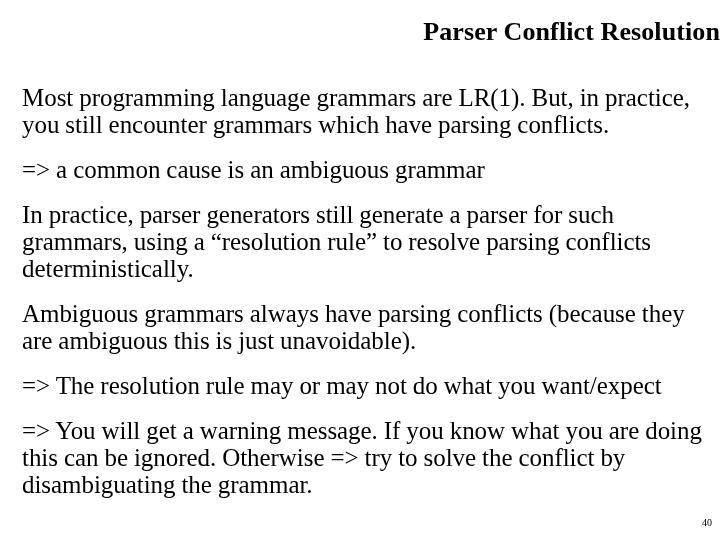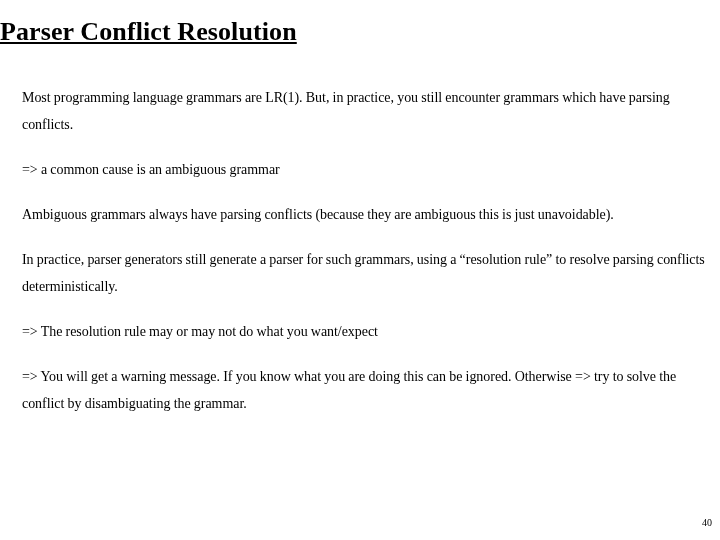--- a/index.html
+++ b/index.html
@@ -21,38 +21,37 @@
     width: 720px;
     height: 540px;
     box-sizing: border-box;
   }
 
   .slide-title {
     position: absolute;
     left: 0;
     top: 16px;
     width: 720px;
-    text-align: left;
+    text-align: right;
     font-size: 26px;
     font-weight: bold;
     letter-spacing: 0.1px;
     line-height: 32px;
     white-space: nowrap;
-    text-decoration: underline;
   }
 
   .body-block {
     position: absolute;
     left: 22px;
     top: 84px;
     width: 694px;
   }
 
   .para {
-    font-size: 14px;
+    font-size: 25px;
     line-height: 27px;
     text-align: left;
     margin: 0 0 18px 0;
     letter-spacing: -0.05px;
     word-spacing: -0.2px;
   }
 
   .para:last-child {
     margin-bottom: 0;
   }
@@ -77,23 +76,23 @@
 <div class="slide">
 
   <div class="slide-title">Parser Conflict Resolution</div>
 
   <div class="body-block">
 
     <p class="para">Most programming language grammars are LR(1). But, in practice, you still encounter grammars which have parsing conflicts.</p>
 
     <p class="para"><span>=&gt; a common cause is an </span><span class="bold">ambiguous grammar</span></p>
 
+    <p class="para">In practice, parser generators still generate a parser for such grammars, using a “resolution rule” to resolve parsing conflicts deterministically.</p>
+
     <p class="para">Ambiguous grammars always have parsing conflicts (because they are ambiguous this is just unavoidable).</p>
-
-    <p class="para">In practice, parser generators still generate a parser for such grammars, using a “resolution rule” to resolve parsing conflicts deterministically.</p>
 
     <p class="para">=&gt; The resolution rule may or may not do what you want/expect</p>
 
     <p class="para">=&gt; You will get a warning message. If you know what you are doing this can be ignored. Otherwise =&gt; try to solve the conflict by disambiguating the grammar.</p>
 
   </div>
 
   <div class="page-number">40</div>
 
 </div>

